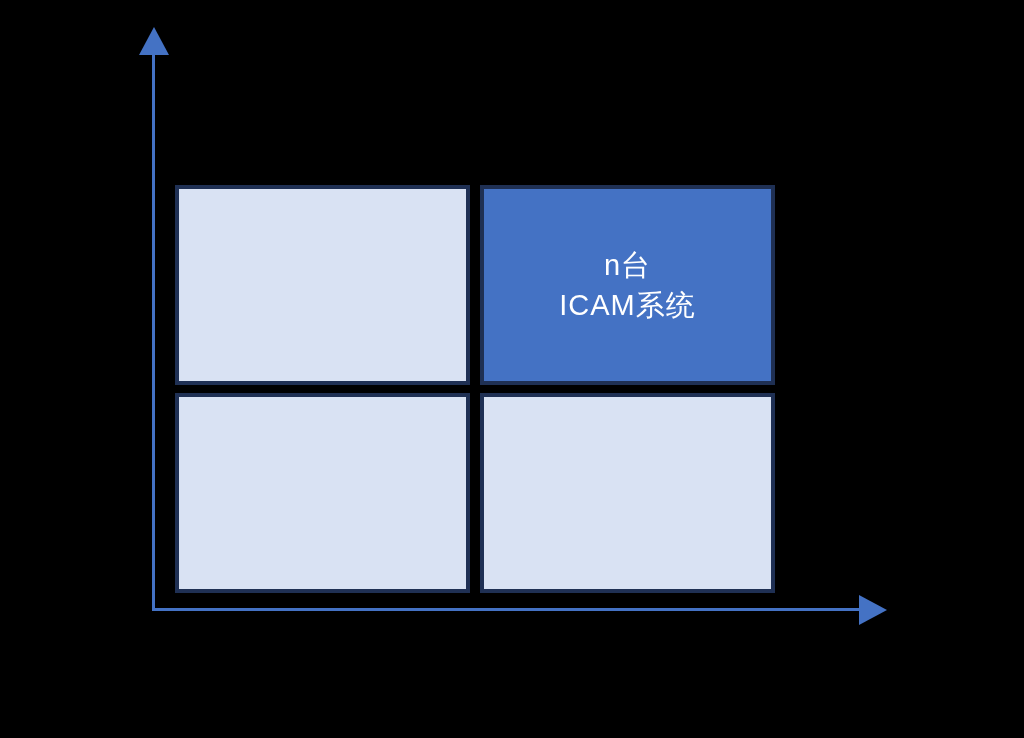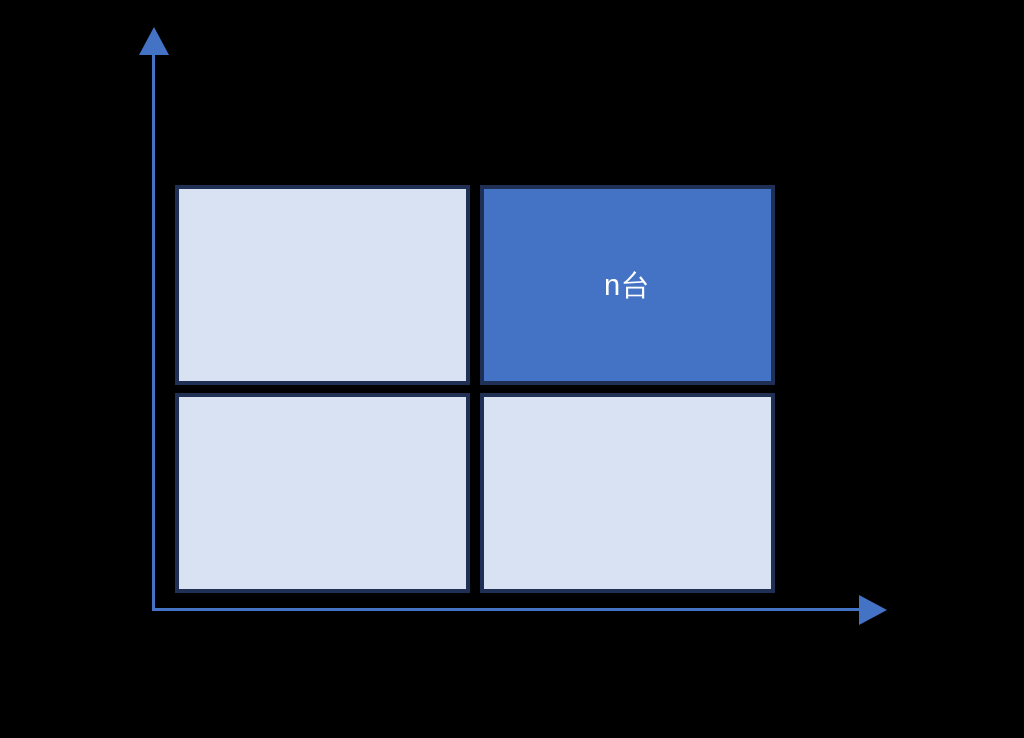--- a/index.html
+++ b/index.html
@@ -91,18 +91,19 @@
   <div class="y-axis-line"></div>
   <div class="y-axis-arrowhead"></div>
 
   <div class="x-axis-line"></div>
   <div class="x-axis-arrowhead"></div>
 
   <div class="box tl"></div>
 
   <div class="box tr highlight">
     <div class="box-label-line">n台</div>
+    <div class="box-label-line">ICAM系统</div>
   </div>
 
   <div class="box bl"></div>
   <div class="box br"></div>
 
 </div>
 
 </body></html>

